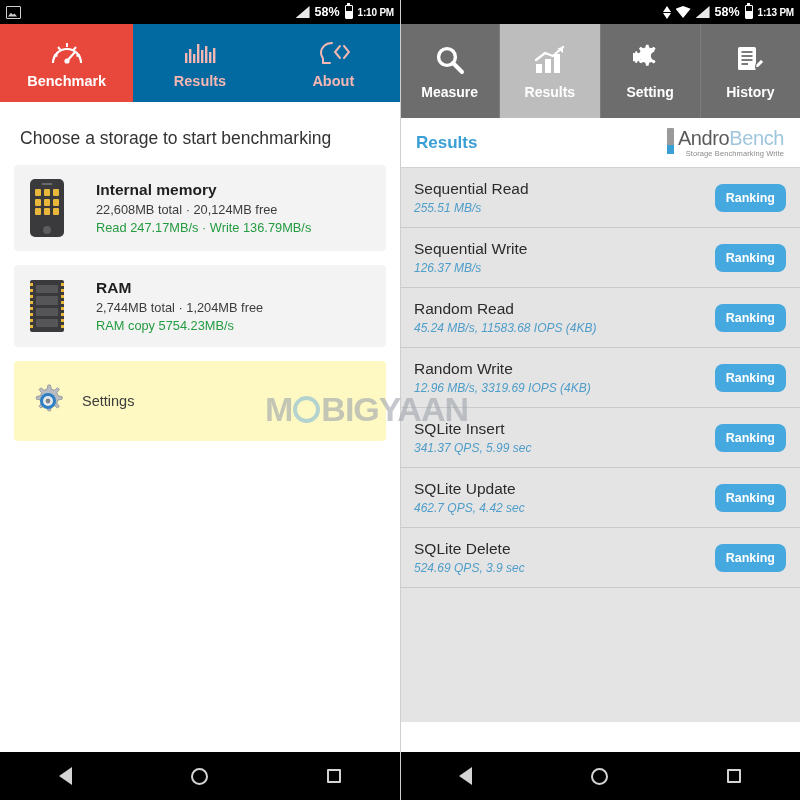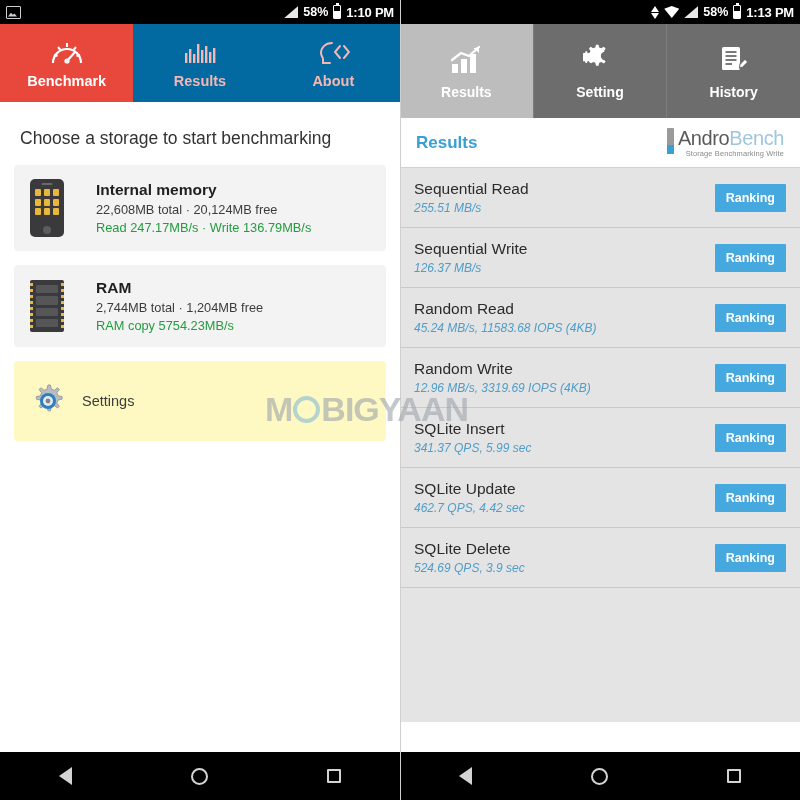--- a/index.html
+++ b/index.html
@@ -12,21 +12,21 @@
   .panel { width:400px; height:800px; position:relative; overflow:hidden; }
 
   
   .statusbar {
     height:24px; background:#000; color:#fff;
     display:flex; align-items:center; padding:0 6px;
     font-size:12.5px; font-weight:bold; position:relative; z-index:5;
   }
   .sb-left { display:flex; align-items:center; gap:5px; }
   .sb-right { margin-left:auto; display:flex; align-items:center; gap:5px; }
-  .sb-time { font-size:13px; font-weight:bold; letter-spacing:-.2px; }
+  .sb-time { font-size:10px; font-weight:bold; letter-spacing:-.2px; }
   .sb-pct { font-size:12.5px; font-weight:bold; }
   .ic-photo {
     width:15px; height:13px; border:1.6px solid #cfcfcf; border-radius:1px;
     position:relative; background:#000;
   }
   .ic-photo:after {
     content:""; position:absolute; left:1px; bottom:1px; width:9px; height:5px;
     background:#cfcfcf;
     clip-path:polygon(0 100%, 33% 25%, 55% 65%, 72% 40%, 100% 100%);
   }
@@ -146,21 +146,21 @@
   .results-list { background:#e4e4e4; height:554px; }
   .rrow {
     height:60px; background:#e4e4e4; border-bottom:1px solid #c9c9c9;
     display:flex; align-items:center; padding:0 14px;
   }
   .rrow-texts { display:flex; flex-direction:column; gap:3px; }
   .rrow-name { font-size:15.5px; color:#2b2b2b; }
   .rrow-val  { font-size:12px; color:#4f9dc9;font-style:italic; }
   .rank-btn {
     margin-left:auto; background:#45a8de; color:#fff; font-size:12.5px;
-    font-weight:bold; border-radius:1px; padding:7px 11px; border:none;
+    font-weight:bold; border-radius:8px; padding:7px 11px; border:none;
     font-family:"Liberation Sans", sans-serif; cursor:pointer;
   }
   .list-filler { background:#e4e4e4; flex:1; }
 
   
   .navbar {
     position:absolute; bottom:0; left:0; width:400px; height:48px;
     background:#000; display:flex; align-items:center; justify-content:space-around;
   }
   .nav-back {
@@ -320,20 +320,29 @@
         <span class="ic-wifi"></span>
         <span class="ic-signal"></span>
         <span class="sb-pct">58%</span>
         <span class="ic-batt"></span>
         <span class="sb-time">1:13 PM</span>
       </div>
     </div>
 
     <div class="grey-tabs">
 
+      <div class="gtab">
+        <span class="gtab-icon">
+          <svg width="32" height="32" viewBox="0 0 32 32">
+            <circle cx="13" cy="13" r="8.4" fill="none" stroke="#fff" stroke-width="3.4"></circle>
+            <line x1="19" y1="19" x2="28" y2="28" stroke="#fff" stroke-width="4" stroke-linecap="round"></line>
+          </svg>
+        </span>
+        <span class="gtab-label">Measure</span>
+      </div>
 
       <div class="gtab sel">
         <span class="gtab-icon">
           <svg width="32" height="30" viewBox="0 0 32 30">
             <g fill="#fff">
               <rect x="2" y="19" width="6" height="9"></rect>
               <rect x="11" y="14" width="6" height="14"></rect>
               <rect x="20" y="9" width="6" height="19"></rect>
             </g>
             <path d="M2 15 L11 8 L19 11 L29 2" fill="none" stroke="#fff" stroke-width="2.3" stroke-linecap="round"></path>

